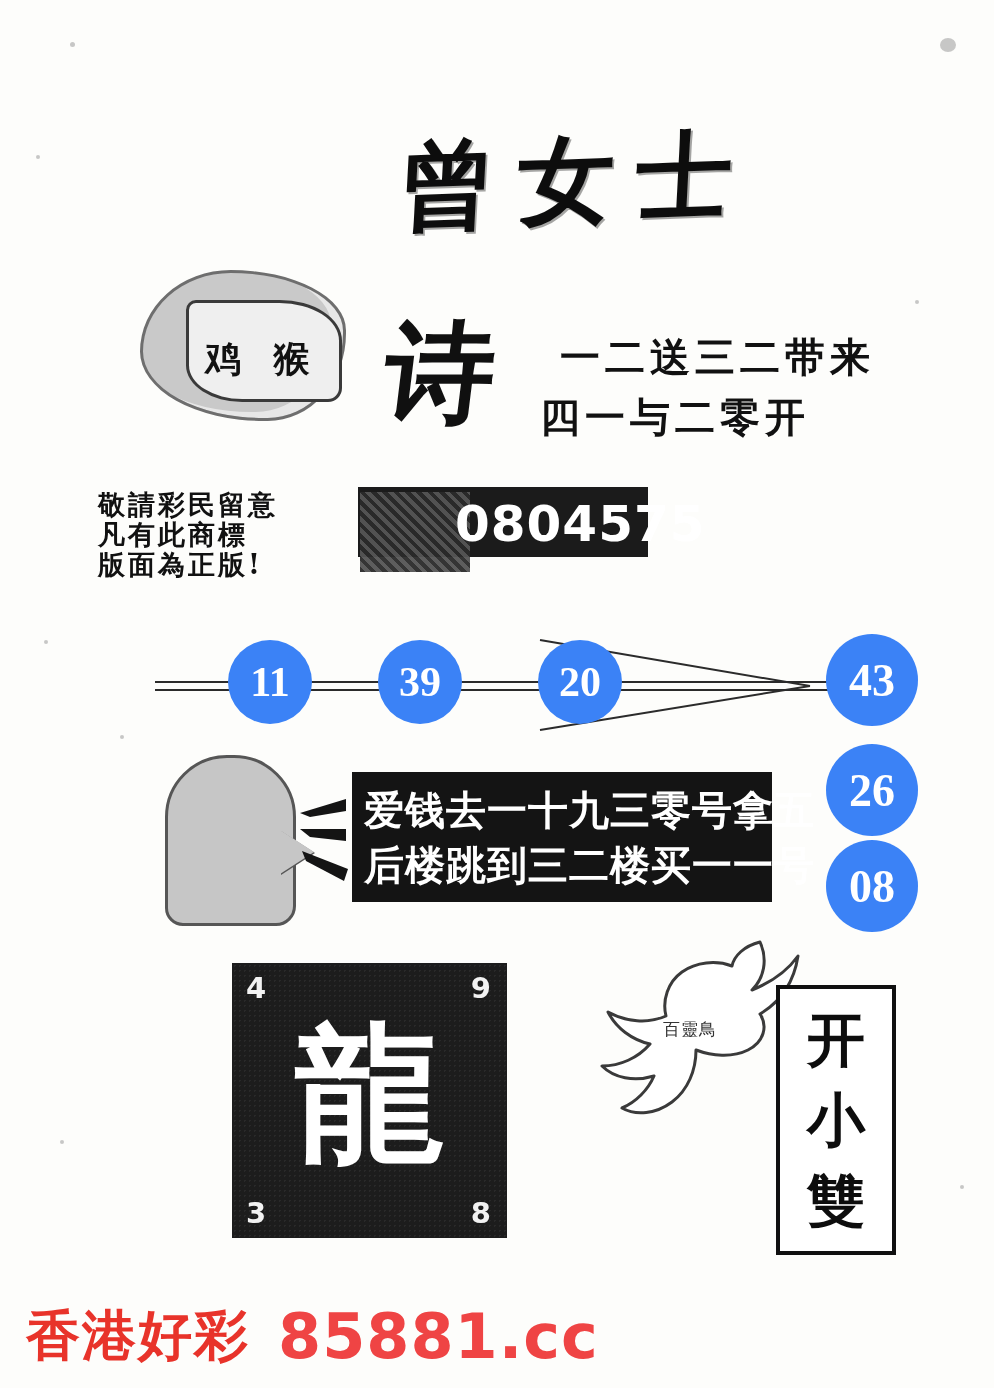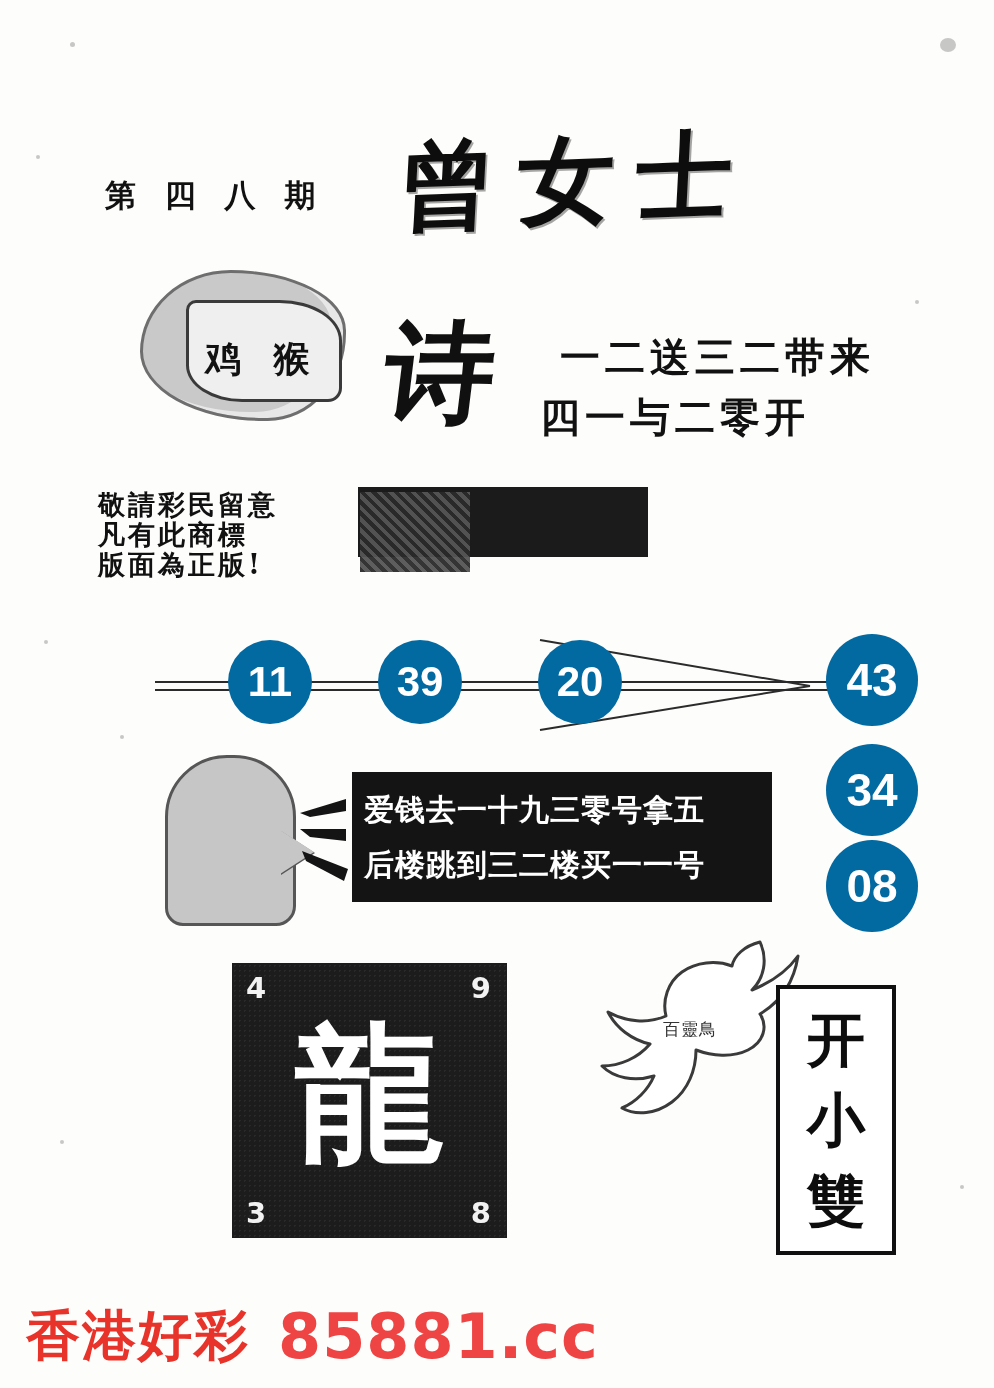--- a/index.html
+++ b/index.html
@@ -153,23 +153,23 @@
     font-weight: bold;
     font-size: 50px;
     color: #fff;
     letter-spacing: 1px;
   }
 
   
   .ball {
     position: absolute;
     border-radius: 50%;
-    background: #0369a1;
+    background: #3b82f6;
     color: #fff;
-    font-family: Liberation Sans, sans-serif;
+    font-family: Liberation Serif, serif;
     font-weight: bold;
     display: flex;
     align-items: center;
     justify-content: center;
   }
   .ball.row {
     width: 84px;
     height: 84px;
     font-size: 42px;
     top: 640px;
@@ -234,21 +234,21 @@
     width: 420px;
     height: 130px;
     background: #141414;
     padding: 10px 12px;
     box-sizing: border-box;
   }
   .message-line {
     color: #fff;
     font-family: "DejaVu Serif", "Liberation Serif", serif;
     font-weight: bold;
-    font-size: 30px;
+    font-size: 40px;
     letter-spacing: 1px;
     line-height: 55px;
     white-space: nowrap;
   }
 
   
   #dragon-card {
     position: absolute;
     left: 232px;
     top: 963px;
@@ -352,53 +352,53 @@
 
   <div class="speck" style="left:70px;top:42px;width:5px;height:5px;"></div>
   <div class="speck" style="left:940px;top:38px;width:16px;height:14px;"></div>
   <div class="speck" style="left:36px;top:155px;width:4px;height:4px;"></div>
   <div class="speck" style="left:915px;top:300px;width:4px;height:4px;"></div>
   <div class="speck" style="left:44px;top:640px;width:4px;height:4px;"></div>
   <div class="speck" style="left:120px;top:735px;width:4px;height:4px;"></div>
   <div class="speck" style="left:60px;top:1140px;width:4px;height:4px;"></div>
   <div class="speck" style="left:960px;top:1185px;width:4px;height:4px;"></div>
 
-  <div id="issue-label">第 四 八 期</div>
   <div id="brand-title">曾女士</div>
 
   <div id="zodiac-blob"></div>
   <div id="zodiac-inner"></div>
   <div id="zodiac-animals">鸡 猴</div>
   <div id="poem-char">诗</div>
 
   <div class="poem-line" id="poem-line-1">一二送三二带来</div>
   <div class="poem-line" id="poem-line-2">四一与二零开</div>
 
   <div id="notice">
     <div>敬請彩民留意</div>
     <div>凡有此商標</div>
     <div>版面為正版!</div>
   </div>
 
   <div id="code-bar"></div>
   <div id="code-stamp"></div>
+  <div id="code-text">0804575</div>
 
   <svg id="connector" viewBox="0 0 680 110">
     <line x1="5" y1="52" x2="690" y2="52" stroke="#2b2b2b" stroke-width="2"></line>
     <line x1="5" y1="60" x2="690" y2="60" stroke="#2b2b2b" stroke-width="2"></line>
     <line x1="390" y1="10" x2="660" y2="56" stroke="#2b2b2b" stroke-width="2"></line>
     <line x1="390" y1="100" x2="660" y2="56" stroke="#2b2b2b" stroke-width="2"></line>
   </svg>
 
   <div class="ball row" id="ball-11">11</div>
   <div class="ball row" id="ball-39">39</div>
   <div class="ball row" id="ball-20">20</div>
 
   <div class="ball side" id="ball-43">43</div>
-  <div class="ball side" id="ball-26">34</div>
+  <div class="ball side" id="ball-26">26</div>
   <div class="ball side" id="ball-08">08</div>
 
   <div id="head"></div>
   <div id="head-nose"></div>
   <svg id="head-arrows" viewBox="0 0 70 95">
     <polygon points="0,18 46,4 46,16 10,22" fill="#141414"></polygon>
     <polygon points="0,34 46,34 46,46 10,42" fill="#141414"></polygon>
     <polygon points="2,56 48,74 44,86 6,66" fill="#141414"></polygon>
   </svg>
 

